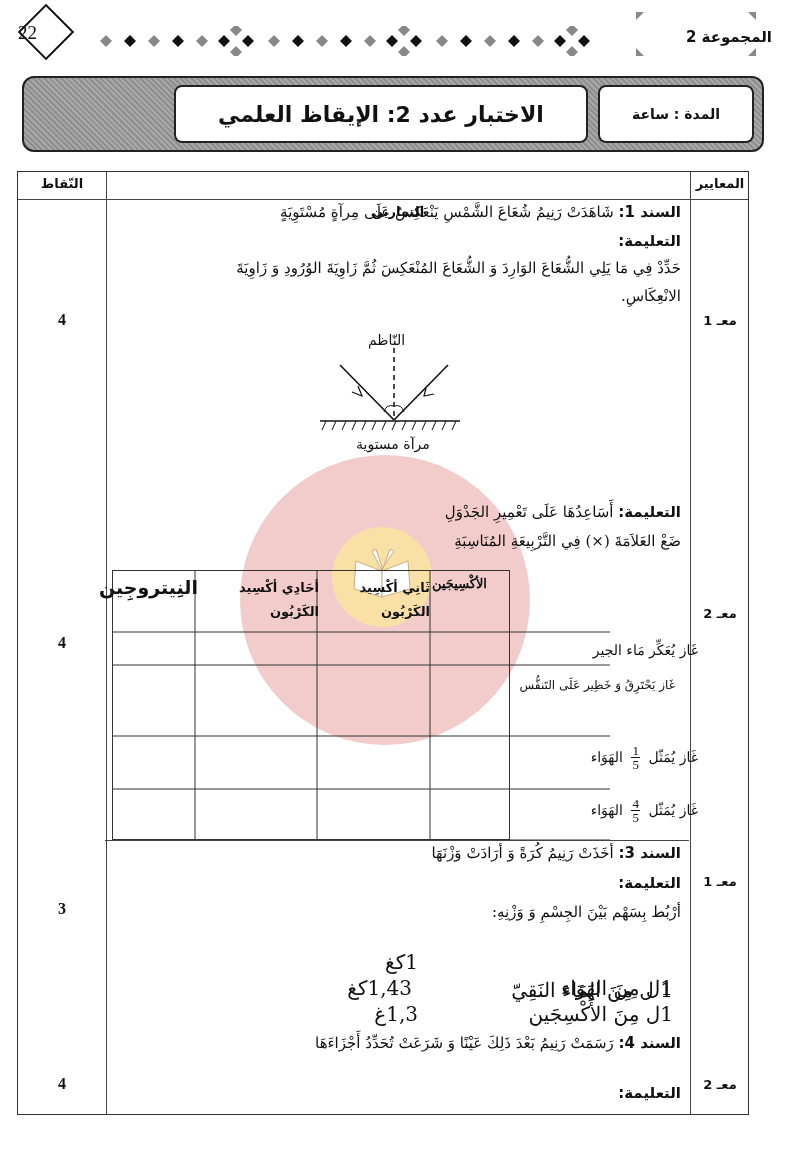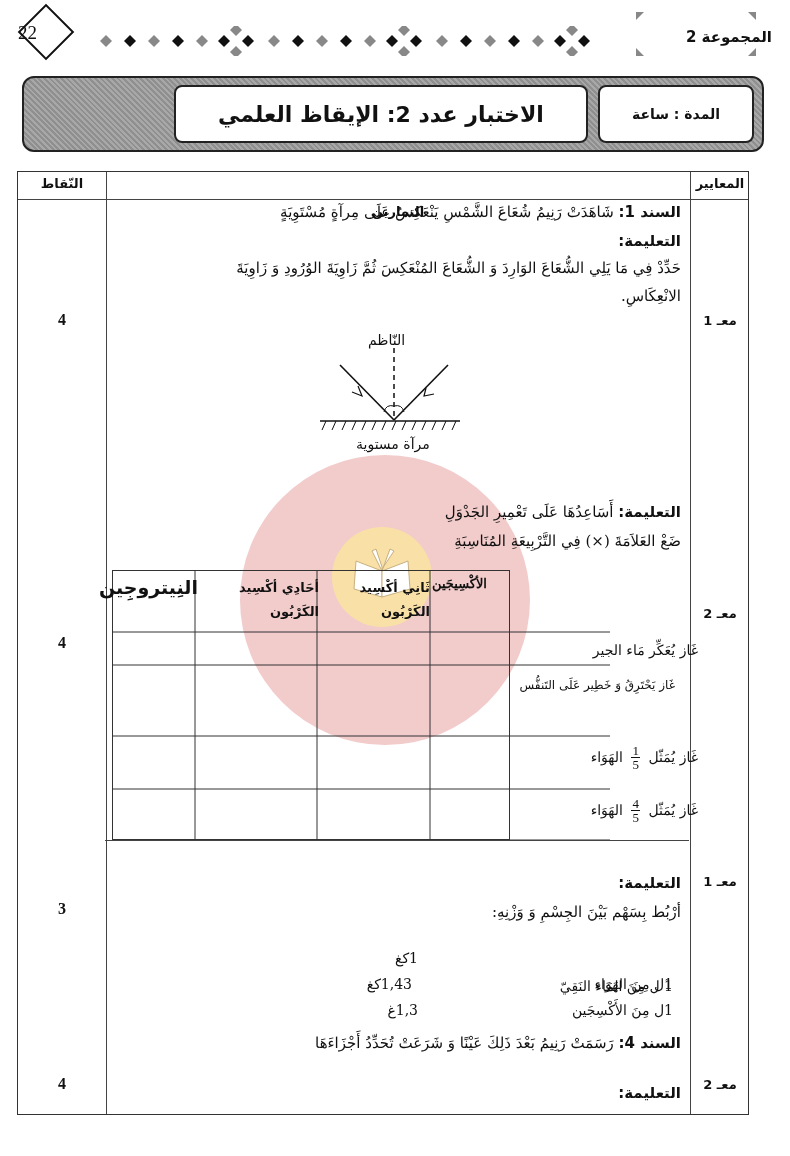--- a/index.html
+++ b/index.html
@@ -101,21 +101,21 @@
     .watermark-text-ar {
       position: absolute; left: 0; width: 290px; top: 160px; text-align: center; direction: rtl;
       color: rgba(255,255,255,0.85); font-family: "DejaVu Sans", sans-serif; font-size: 15px;
     }
     .watermark-text {
       position: absolute; left: 0; width: 290px; top: 178px; text-align: center;
       color: rgba(255,255,255,0.9); font-family: "DejaVu Sans", sans-serif; font-size: 19px;
     }
 
     .match-left, .match-right {
-      position: absolute; direction: rtl; white-space: nowrap; font-family: "DejaVu Serif", serif; font-size: 14px;
+      position: absolute; direction: rtl; white-space: nowrap; font-family: "DejaVu Serif", serif; font-size: 20px;
     }
   </style>
 </head>
 <body>
 
 <div class="top-band">
   <div class="page-num-diamond"></div>
   <div class="page-num">22</div>
 
   <svg class="dots" viewBox="0 0 605 30" width="605" height="30">
@@ -310,20 +310,24 @@
   <div style="position:absolute; left:83px; top:104px; width:122px; height:53px"></div>
   <div style="position:absolute; left:205px; top:104px; width:113px; height:53px"></div>
   <div style="position:absolute; left:318px; top:104px; width:80px; height:53px"></div>
   <div style="position:absolute; left:0; top:157px; width:83px; height:51px"></div>
   <div style="position:absolute; left:83px; top:157px; width:122px; height:51px"></div>
   <div style="position:absolute; left:205px; top:157px; width:113px; height:51px"></div>
   <div style="position:absolute; left:318px; top:157px; width:80px; height:51px"></div>
 </div>
 
 <div class="content" style="left:105px; top:842px; height:190px;">
+  <div class="line" style="top:2px">
+    <span class="lbl">السند 3:</span>
+    <span>أخَذَتْ رَنِيمُ كُرَةً وَ أرَادَتْ وَزْنَهَا</span>
+  </div>
   <div class="line lbl" style="top:32px">التعليمة:</div>
   <div class="line" style="top:61px">أرْبُط بِسَهْم بَيْنَ الجِسْمِ وَ وَزْنِهِ:</div>
 </div>
 <div class="match-left" style="right:117px; top:950px;margin-top:28px;">1 ل مِنَ المَاء النَقِيّ</div>
 <div class="match-left" style="right:117px; top:976px;">1ل مِنَ الهَوَاء</div>
 <div class="match-left" style="right:117px; top:1002px;">1ل مِنَ الأَكْسِجَين</div>
 <div class="match-right" style="right:372px; top:950px;">1كغ</div>
 <div class="match-right" style="right:378px; top:976px;">1,43كغ</div>
 <div class="match-right" style="right:372px; top:1002px;">1,3غ</div>
 

